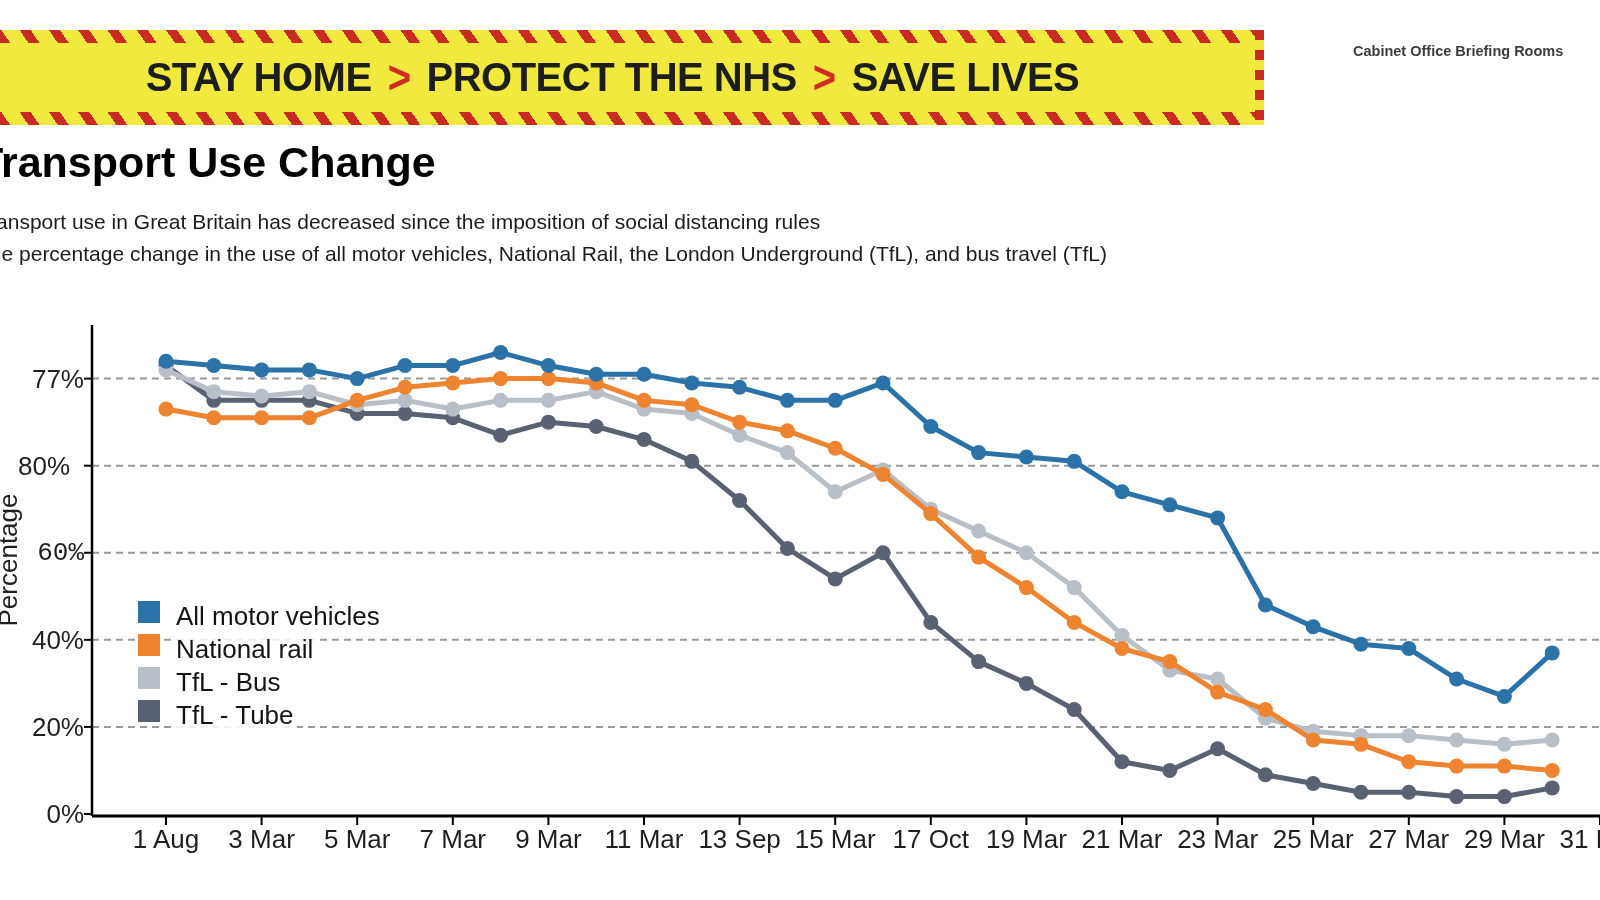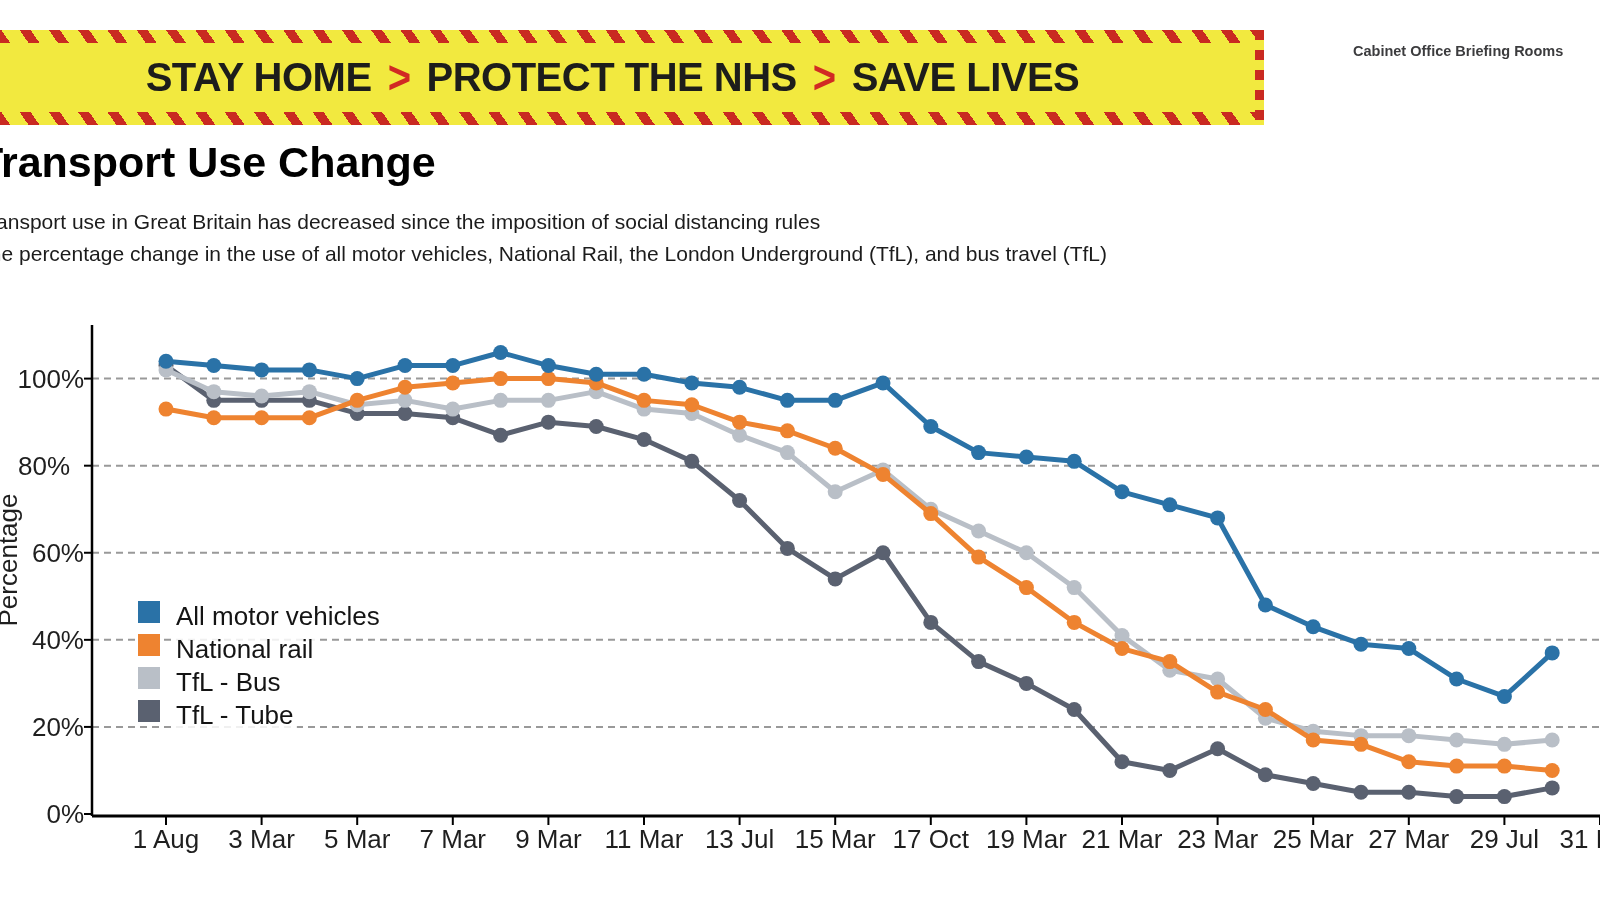--- a/index.html
+++ b/index.html
@@ -219,38 +219,38 @@
     <circle cx="1408.8" cy="648.548" r="7.5" fill="#2a72a7"></circle>
     <circle cx="1456.6" cy="679.0260000000001" r="7.5" fill="#2a72a7"></circle>
     <circle cx="1504.3999999999999" cy="696.442" r="7.5" fill="#2a72a7"></circle>
     <circle cx="1552.1999999999998" cy="652.902" r="7.5" fill="#2a72a7"></circle>
   </svg>
 <div class="y-axis-title">Percentage</div>
 <div id="labels">
     <div class="y-tick-label" style="left: 4px; top: 801px;">0%</div>
     <div class="y-tick-label" style="left: 4px; top: 713.92px;">20%</div>
     <div class="y-tick-label" style="left: 4px; top: 626.84px;">40%</div>
-    <div class="y-tick-label" style="left: 4px; top: 539.76px;">60%</div>
+    <div class="y-tick-label" style="left: 4px; top: 539.76px; font-family: Liberation Mono, monospace;">60%</div>
     <div class="y-tick-label" style="left: 4px; top: 452.68px; text-align: center;">80%</div>
-    <div class="y-tick-label" style="left: 4px; top: 365.6px;">100%</div>
+    <div class="y-tick-label" style="left: 4px; top: 365.6px;">77%</div>
     <div class="x-tick-label" style="left: 106px; top: 826px;">1 Aug</div>
     <div class="x-tick-label" style="left: 201.6px; top: 826px;">3 Mar</div>
     <div class="x-tick-label" style="left: 297.2px; top: 826px;">5 Mar</div>
     <div class="x-tick-label" style="left: 392.8px; top: 826px;">7 Mar</div>
     <div class="x-tick-label" style="left: 488.4px; top: 826px;">9 Mar</div>
     <div class="x-tick-label" style="left: 584px; top: 826px;">11 Mar</div>
-    <div class="x-tick-label" style="left: 679.6px; top: 826px;">13 Jul</div>
+    <div class="x-tick-label" style="left: 679.6px; top: 826px;">13 Sep</div>
     <div class="x-tick-label" style="left: 775.2px; top: 826px;">15 Mar</div>
     <div class="x-tick-label" style="left: 870.8px; top: 826px;">17 Oct</div>
     <div class="x-tick-label" style="left: 966.4px; top: 826px;">19 Mar</div>
     <div class="x-tick-label" style="left: 1062px; top: 826px;">21 Mar</div>
     <div class="x-tick-label" style="left: 1157.6px; top: 826px;">23 Mar</div>
     <div class="x-tick-label" style="left: 1253.2px; top: 826px;">25 Mar</div>
     <div class="x-tick-label" style="left: 1348.8px; top: 826px;">27 Mar</div>
-    <div class="x-tick-label" style="left: 1444.4px; top: 826px;">29 Jul</div>
+    <div class="x-tick-label" style="left: 1444.4px; top: 826px;">29 Mar</div>
     <div class="x-tick-label" style="left: 1540px; top: 826px;">31 Mar</div>
   </div>
 <div class="legend">
     <div class="legend-row">
       <span class="legend-swatch" style="background: rgb(42, 114, 167);"></span>
       <span class="legend-label">All motor vehicles</span>
     </div>
     <div class="legend-row">
       <span class="legend-swatch" style="background: rgb(238, 131, 48);"></span>
       <span class="legend-label">National rail</span>

